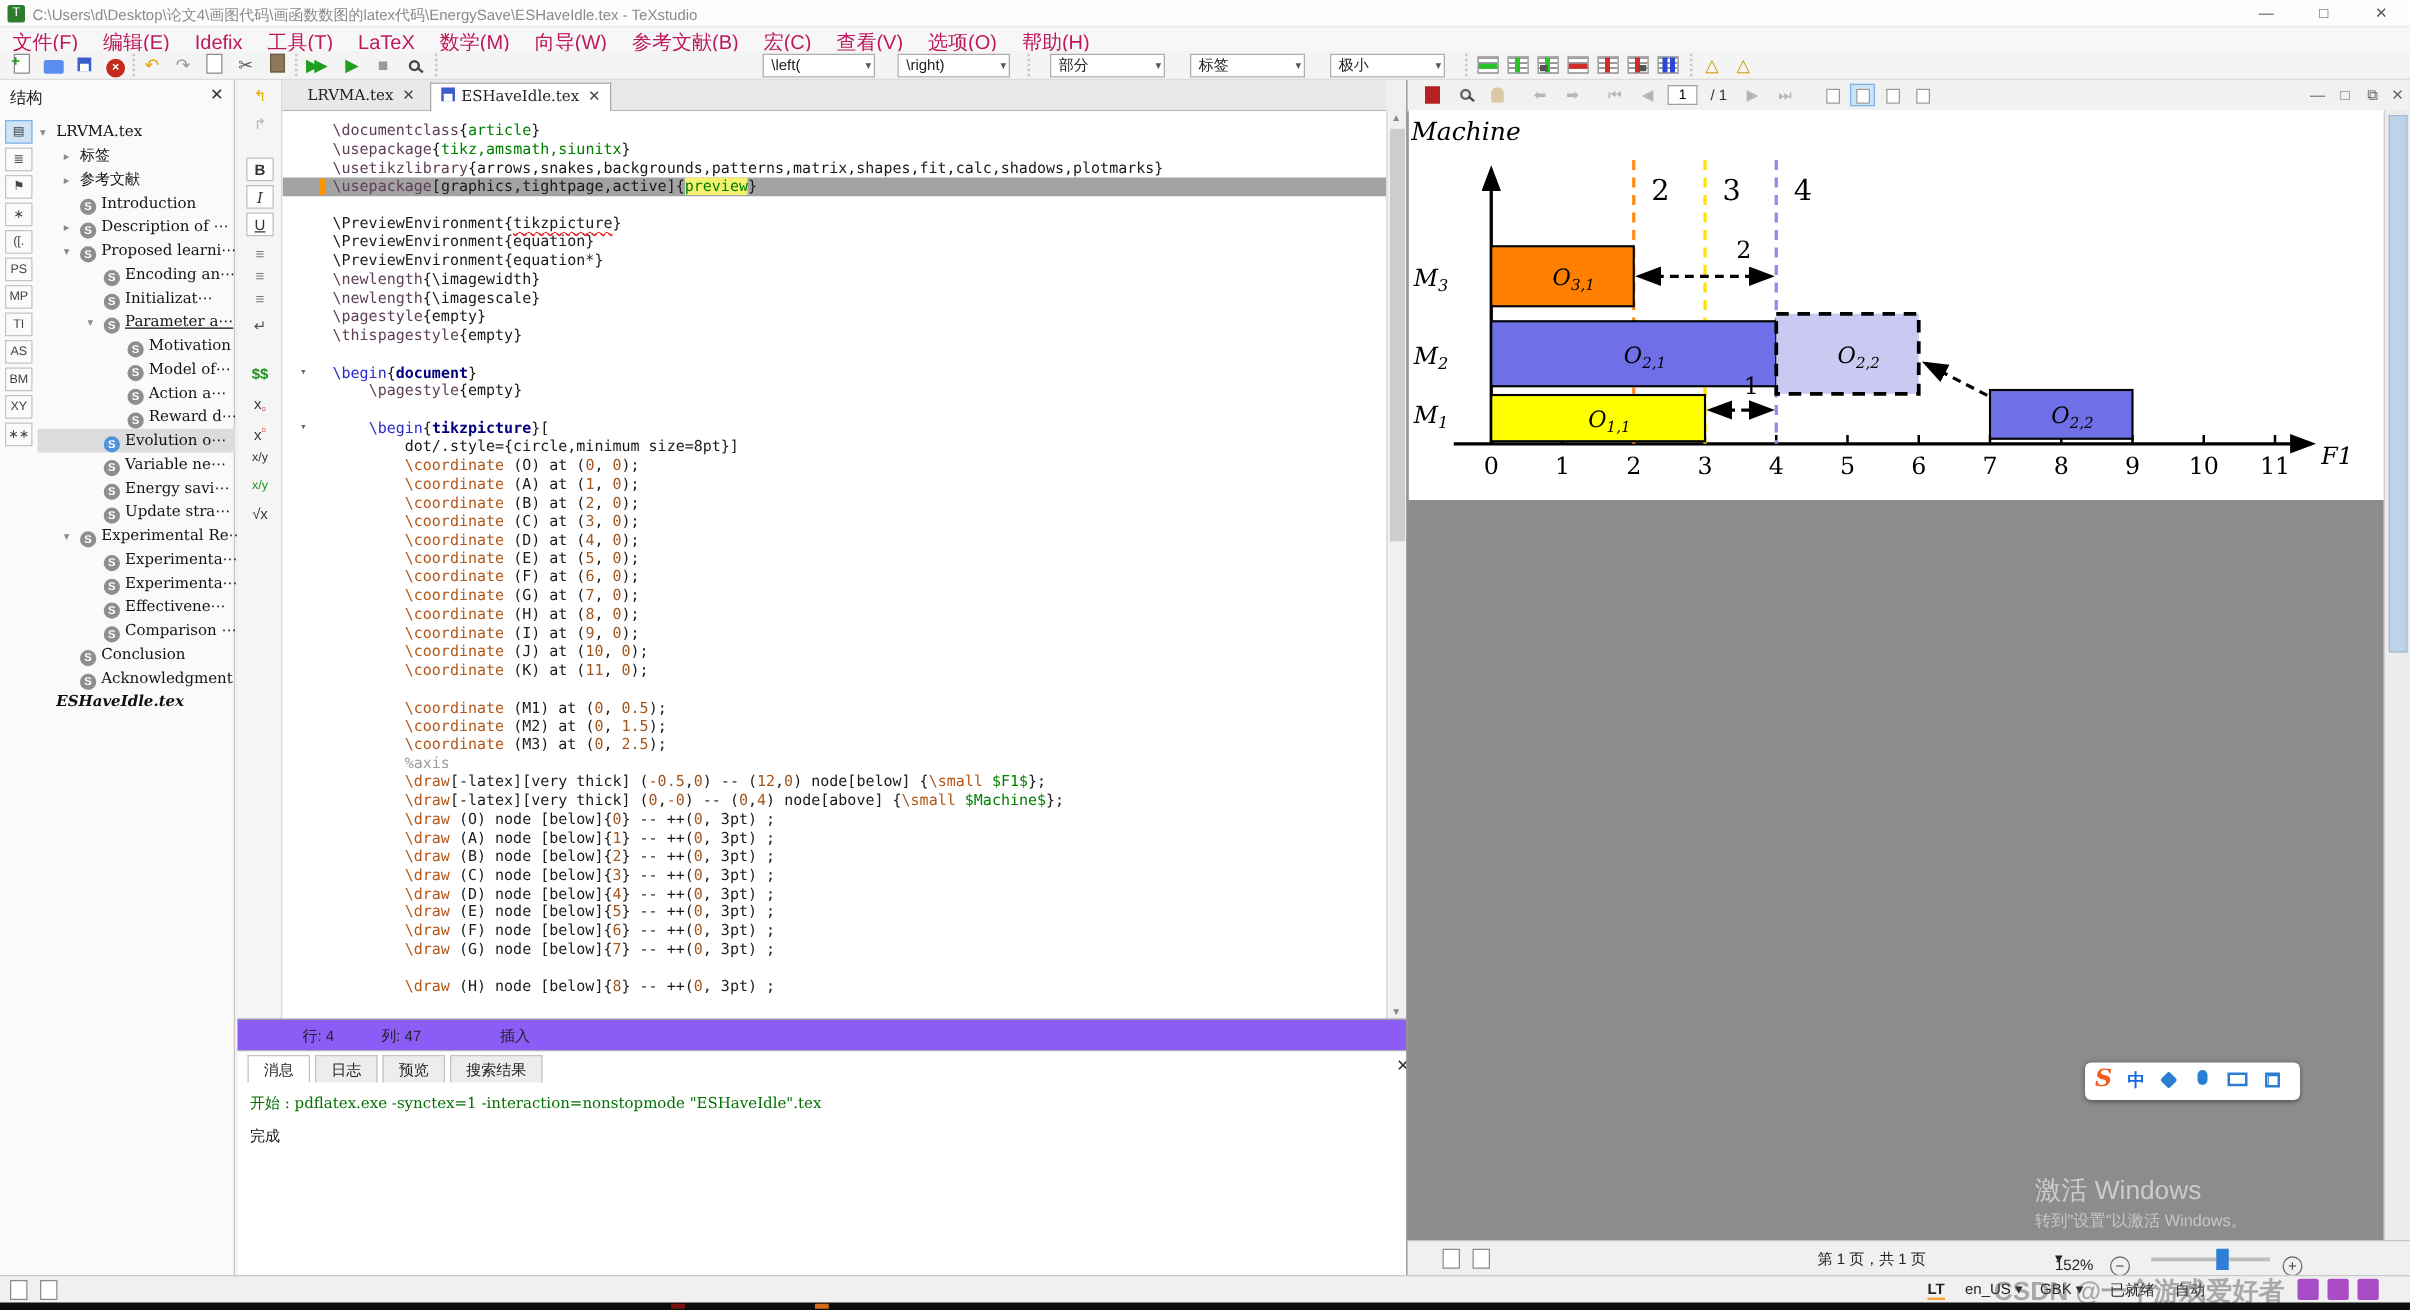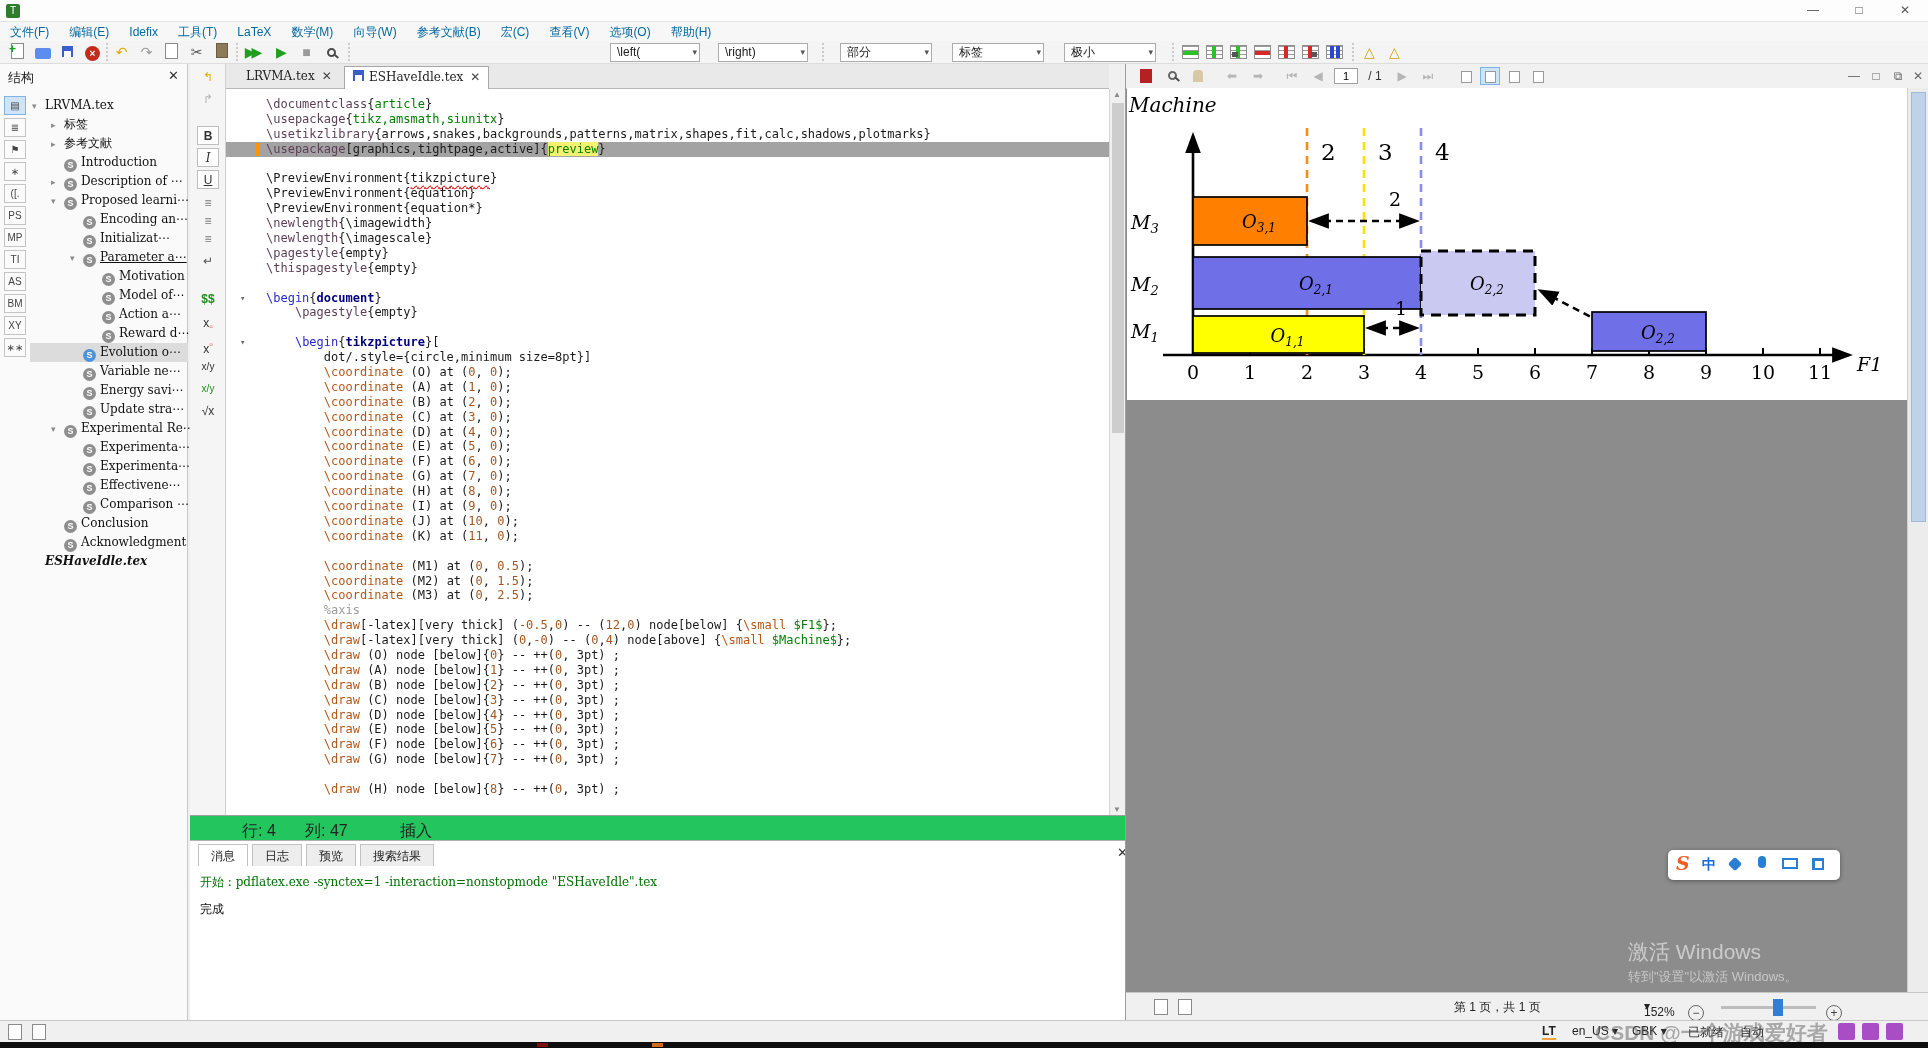--- a/index.html
+++ b/index.html
@@ -9,21 +9,21 @@
   body { position:relative; }
 
   
   #titlebar { left:0; top:0; width:1928px; height:22px; background:#fdfdfd; border-bottom:1px solid #e4e4e4; }
   #titlebar .appicon { position:absolute; left:6px; top:4px; width:14px; height:14px; background:#2d7d2d; border-radius:2px; color:#fff; font-size:10px; text-align:center; line-height:14px; }
   #titlebar .ttl { position:absolute; left:26px; top:4px; font-size:12px; color:#8a8a8a; }
   .winbtn { position:absolute; top:0; width:46px; height:22px; text-align:center; line-height:20px; font-size:12px; color:#555; }
 
   
   #menubar { left:0; top:22px; width:1928px; height:19px; background:#f7f7f7; }
-  #menubar span { display:inline-block; padding:2px 10px; font-size:12px; color:#0369a1; }
+  #menubar span { display:inline-block; padding:2px 10px; font-size:16px; color:#be185d; }
 
   
   #toolbar { left:0; top:41px; width:1928px; height:23px; background:#f4f4f4; border-bottom:1px solid #dcdcdc; }
   .ticon { position:absolute; top:2px; width:19px; height:19px; text-align:center; line-height:19px; font-size:14px; }
   .combo { position:absolute; top:2px; height:19px; background:#fff; border:1px solid #acacac; font-size:12px; line-height:17px; padding:0 14px 0 6px; color:#222; }
   .combo:after { content:"▾"; position:absolute; right:2px; top:0; font-size:9px; color:#555; }
   .vsep { position:absolute; top:2px; width:1px; height:18px; border-left:2px dotted #c9c9c9; }
   .page-ic { width:13px; height:16px; background:#fff; border:1px solid #8a8a8a; display:inline-block; }
   .tblgrid { position:absolute; top:4px; width:17px; height:14px; border:1px solid #909090;
      background-image:repeating-linear-gradient(0deg,#fff 0 3px,#9a9a9a 3px 4px),repeating-linear-gradient(90deg,transparent 0 4px,#9a9a9a 4px 5px); }
@@ -71,21 +71,21 @@
   .tk-c { color:#9b9b9b; } .tk-n { color:#a3571f; }
   .hl { background:#f5f271; }
   .sq { text-decoration:underline; text-decoration-style:wavy; text-decoration-color:#e02020; text-underline-offset:2px; }
   .fold { position:absolute; left:14px; top:0; color:#6a6a6a; font-size:9px; font-weight:normal; }
   .lmark { position:absolute; left:30px; top:1px; width:4px; height:13px; background:#ff9500; }
   #edscroll { left:1109px; top:89px; width:16px; height:726px; background:#f0f0f0; border-left:1px solid #d5d5d5; }
   #edthumb { position:absolute; left:2px; top:14px; width:12px; height:330px; background:#cdcdcd; }
   #edscroll .ar { position:absolute; left:3px; font-size:8px; color:#888; }
 
   
-  #edstatus { left:190px; top:815px; width:950px; height:25px; background:#22c55e; border-top:1px solid #9e9e9e; font-size:16px; color:#222; }
+  #edstatus { left:190px; top:815px; width:950px; height:25px; background:#8b5cf6; border-top:1px solid #9e9e9e; font-size:12px; color:#222; }
   #edstatus span { position:absolute; top:5px; }
 
   
   #msgpanel { left:190px; top:840px; width:950px; height:180px; background:#fff; border-top:1px solid #b0b0b0; }
   .mtab { position:absolute; top:3px; height:22px; padding:3px 12px 0; font-size:12px; color:#222; background:#ededed; border:1px solid #c2c2c2; border-bottom:none; }
   .mtab.active { background:#fff; }
   #msgclose { position:absolute; right:12px; top:4px; font-size:13px; color:#333; }
   .msgline { position:absolute; left:10px; font-family:"DejaVu Serif",serif; font-size:12px; }
 
   
@@ -122,20 +122,21 @@
   #winmark2 { left:1628px; top:968px; font-size:13px; color:rgba(255,255,255,0.5); }
   #imebar { left:1668px; top:850px; width:172px; height:30px; background:#fff; border-radius:5px; box-shadow:0 1px 4px rgba(0,0,0,0.4); }
   #imebar span { position:absolute; top:4px; }
   .imeshape { position:absolute; background:#2a7fd4; }
 </style>
 </head>
 <body>
 
 <div class="abs" id="titlebar">
   <span class="appicon">T</span>
+  <span class="ttl">C:\Users\d\Desktop\论文4\画图代码\画函数数图的latex代码\EnergySave\ESHaveIdle.tex - TeXstudio</span>
   <span class="winbtn" style="left:1790px">—</span>
   <span class="winbtn" style="left:1836px">□</span>
   <span class="winbtn" style="left:1882px">✕</span>
 </div>
 
 <div class="abs" id="menubar"><span>文件(F)</span><span>编辑(E)</span><span>Idefix</span><span>工具(T)</span><span>LaTeX</span><span>数学(M)</span><span>向导(W)</span><span>参考文献(B)</span><span>宏(C)</span><span>查看(V)</span><span>选项(O)</span><span>帮助(H)</span></div>
 
 <div class="abs" id="toolbar">
   <span class="ticon" style="left:8px"><span class="page-ic"></span><b style="position:absolute;left:1px;top:-3px;color:#18a018;font-size:12px">+</b></span>
   <span class="ticon" style="left:33px;color:#3a6fd8"><b style="display:inline-block;width:16px;height:11px;background:#5b8dee;border-radius:2px;margin-top:5px"></b></span>

